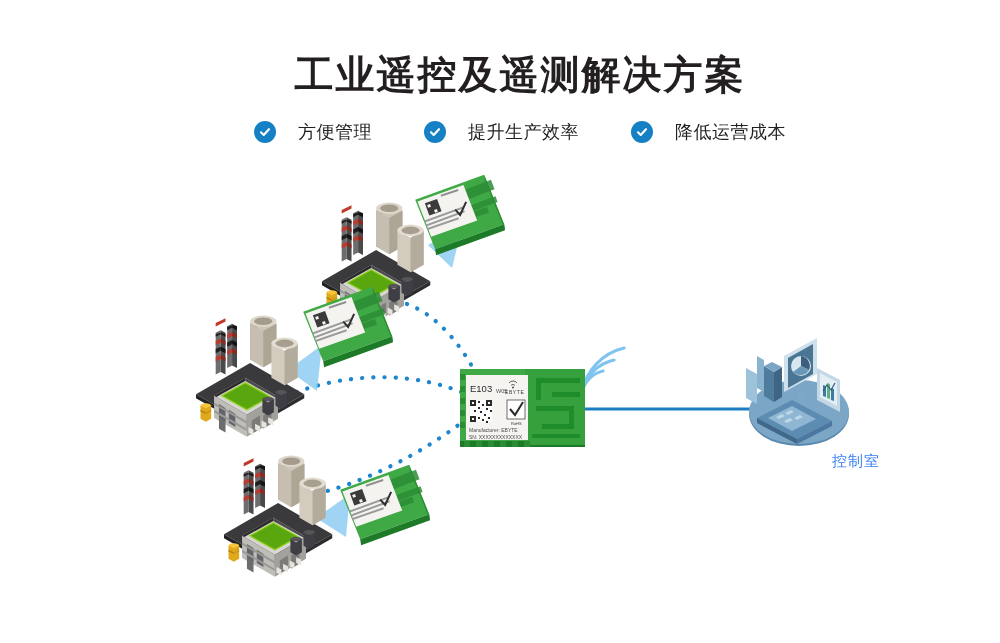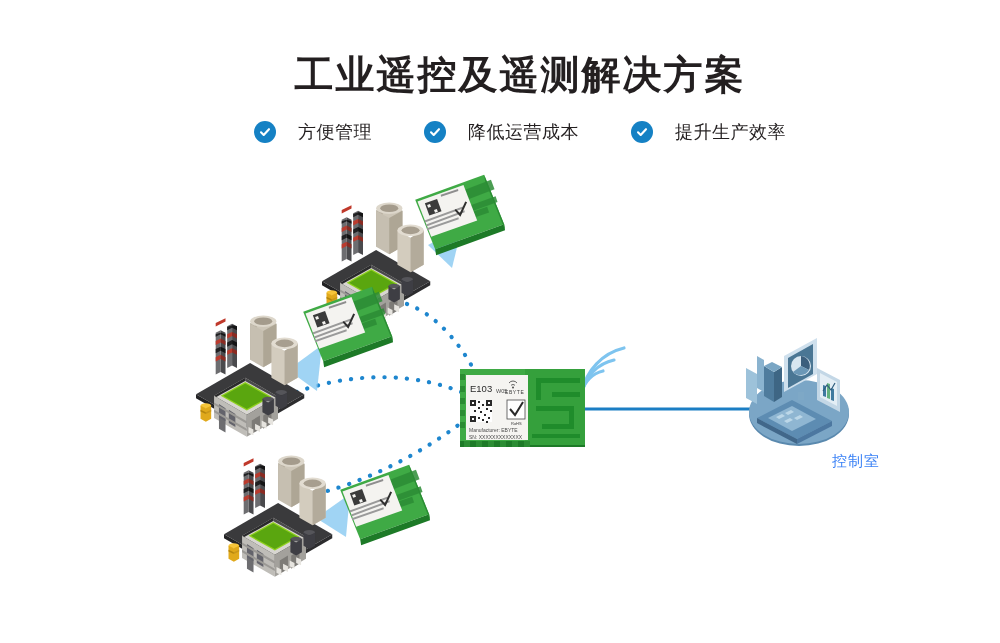--- a/index.html
+++ b/index.html
@@ -105,29 +105,29 @@
           </svg>
       </span>
       <span class="feature-label">方便管理</span>
     </div>
     <div class="feature">
       <span class="check-icon">
         <svg width="14" height="14" viewBox="0 0 14 14">
             <path d="M3 7.3 L5.7 10 L11 4.2" stroke="#ffffff" stroke-width="2.1" fill="none" stroke-linecap="round" stroke-linejoin="round"></path>
           </svg>
       </span>
-      <span class="feature-label">降低运营成本</span>
+      <span class="feature-label">提升生产效率</span>
     </div>
     <div class="feature">
       <span class="check-icon">
         <svg width="14" height="14" viewBox="0 0 14 14">
             <path d="M3 7.3 L5.7 10 L11 4.2" stroke="#ffffff" stroke-width="2.1" fill="none" stroke-linecap="round" stroke-linejoin="round"></path>
           </svg>
       </span>
-      <span class="feature-label">提升生产效率</span>
+      <span class="feature-label">降低运营成本</span>
     </div>
   </div>
 
   <div id="scene">
     <svg width="1000" height="643" viewBox="0 0 1000 643" xmlns="http://www.w3.org/2000/svg">
       <defs>
 
         <g id="factory">
 
           <polygon points="0,60 66,22 132,60 66,98" fill="#3a3a3c"></polygon>

